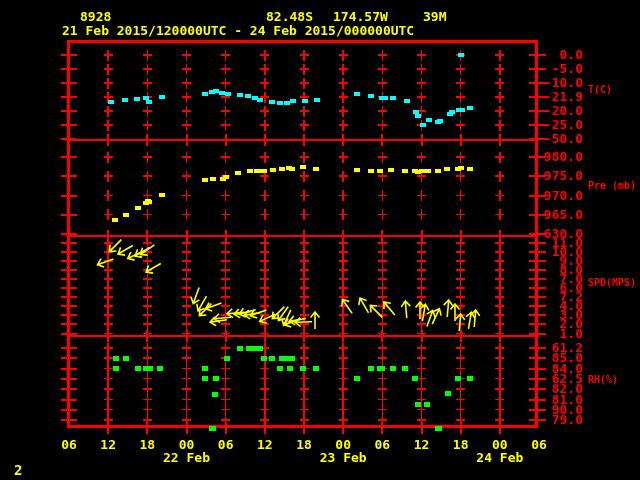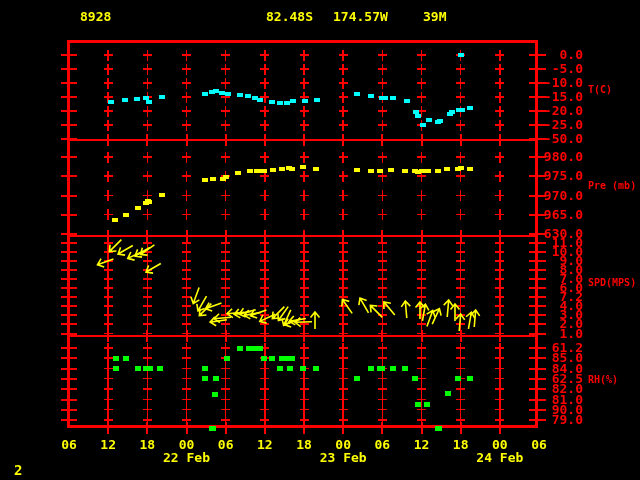--- a/index.html
+++ b/index.html
@@ -10,20 +10,21 @@
   #plot{position:absolute;left:0;top:0;width:640px;height:480px;}
 </style>
 </head>
 <body>
 
 <div class="screen">
   <span class="abs ylw" style="left:80px;top:10px;">8928</span>
   <span class="abs ylw" style="left:266px;top:10px;">82.48S</span>
   <span class="abs ylw" style="left:333px;top:10px;">174.57W</span>
   <span class="abs ylw" style="left:423px;top:10px;">39M</span>
+  <span class="abs ylw" style="left:62px;top:24px;">21 Feb 2015/120000UTC - 24 Feb 2015/000000UTC</span>
 
   <div id="plot">
       <div style="position: absolute; left: 67px; top: 40px; width: 465px; height: 382px; border: 3px solid rgb(255, 0, 0);"></div>
       <div style="position: absolute; left: 70px; top: 139px; width: 468px; height: 2px; background: rgb(255, 0, 0);"></div>
       <div style="position: absolute; left: 70px; top: 235px; width: 468px; height: 2px; background: rgb(255, 0, 0);"></div>
       <div style="position: absolute; left: 70px; top: 335px; width: 468px; height: 2px; background: rgb(255, 0, 0);"></div>
       <div style="position: absolute; left: 61px; top: 54px; width: 16px; height: 2px; background: rgb(255, 0, 0);"></div>
       <div style="position: absolute; left: 529px; top: 54px; width: 17px; height: 2px; background: rgb(255, 0, 0);"></div>
       <div style="position: absolute; left: 523px; top: 48px; width: 60px; text-align: right; color: rgb(255, 0, 0); font: bold 13px / 13px &quot;DejaVu Sans Mono&quot;, monospace;">0.0</div>
       <div style="position: absolute; left: 103.667px; top: 54px; width: 9px; height: 1.5px; background: rgb(255, 0, 0);"></div>
@@ -93,21 +94,21 @@
       <div style="position: absolute; left: 377.833px; top: 82px; width: 9px; height: 1.5px; background: rgb(255, 0, 0);"></div>
       <div style="position: absolute; left: 381.533px; top: 77.5px; width: 1.6px; height: 11px; background: rgb(255, 0, 0);"></div>
       <div style="position: absolute; left: 417px; top: 82px; width: 9px; height: 1.5px; background: rgb(255, 0, 0);"></div>
       <div style="position: absolute; left: 420.7px; top: 77.5px; width: 1.6px; height: 11px; background: rgb(255, 0, 0);"></div>
       <div style="position: absolute; left: 456.167px; top: 82px; width: 9px; height: 1.5px; background: rgb(255, 0, 0);"></div>
       <div style="position: absolute; left: 459.867px; top: 77.5px; width: 1.6px; height: 11px; background: rgb(255, 0, 0);"></div>
       <div style="position: absolute; left: 495.333px; top: 82px; width: 9px; height: 1.5px; background: rgb(255, 0, 0);"></div>
       <div style="position: absolute; left: 499.033px; top: 77.5px; width: 1.6px; height: 11px; background: rgb(255, 0, 0);"></div>
       <div style="position: absolute; left: 61px; top: 96px; width: 16px; height: 2px; background: rgb(255, 0, 0);"></div>
       <div style="position: absolute; left: 529px; top: 96px; width: 17px; height: 2px; background: rgb(255, 0, 0);"></div>
-      <div style="position: absolute; left: 523px; top: 90px; width: 60px; text-align: right; color: rgb(255, 0, 0); font: bold 13px / 13px &quot;DejaVu Sans Mono&quot;, monospace;">-15.0</div>
+      <div style="position: absolute; left: 523px; top: 90px; width: 60px; text-align: right; color: rgb(255, 0, 0); font: bold 13px / 13px &quot;DejaVu Sans Mono&quot;, monospace;">-21.9</div>
       <div style="position: absolute; left: 103.667px; top: 96px; width: 9px; height: 1.5px; background: rgb(255, 0, 0);"></div>
       <div style="position: absolute; left: 107.367px; top: 91.5px; width: 1.6px; height: 11px; background: rgb(255, 0, 0);"></div>
       <div style="position: absolute; left: 142.833px; top: 96px; width: 9px; height: 1.5px; background: rgb(255, 0, 0);"></div>
       <div style="position: absolute; left: 146.533px; top: 91.5px; width: 1.6px; height: 11px; background: rgb(255, 0, 0);"></div>
       <div style="position: absolute; left: 182px; top: 96px; width: 9px; height: 1.5px; background: rgb(255, 0, 0);"></div>
       <div style="position: absolute; left: 185.7px; top: 91.5px; width: 1.6px; height: 11px; background: rgb(255, 0, 0);"></div>
       <div style="position: absolute; left: 221.167px; top: 96px; width: 9px; height: 1.5px; background: rgb(255, 0, 0);"></div>
       <div style="position: absolute; left: 224.867px; top: 91.5px; width: 1.6px; height: 11px; background: rgb(255, 0, 0);"></div>
       <div style="position: absolute; left: 260.333px; top: 96px; width: 9px; height: 1.5px; background: rgb(255, 0, 0);"></div>
       <div style="position: absolute; left: 264.033px; top: 91.5px; width: 1.6px; height: 11px; background: rgb(255, 0, 0);"></div>

